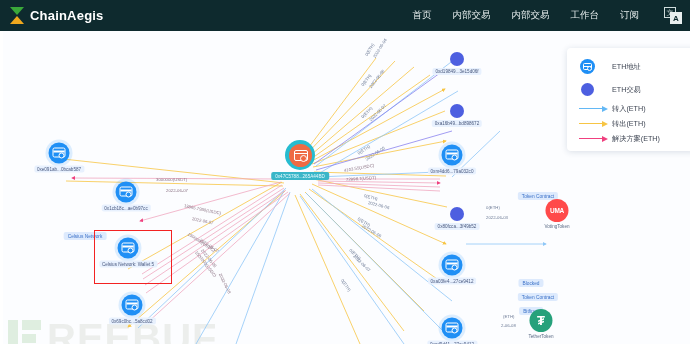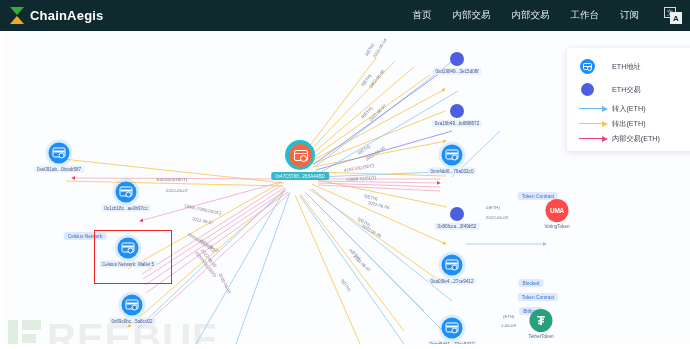--- a/index.html
+++ b/index.html
@@ -467,21 +467,21 @@
         </span>
         <span class="lg-text">转出(ETH)</span>
       </div>
       <div class="legend-row">
         <span class="lg-key">
           <span class="lg-arrow">
               <span class="line" style="background:#f0407f"></span>
               <span class="head" style="border-left:6px solid #f0407f"></span>
             </span>
         </span>
-        <span class="lg-text">内部交易(ETH)</span>
+        <span class="lg-text">解决方案(ETH)</span>
       </div>
     </div>
 
   </div>
 
   <div class="left-edge"></div>
   <div class="bottom-strip"></div>
 </div>
 
 </body></html>

